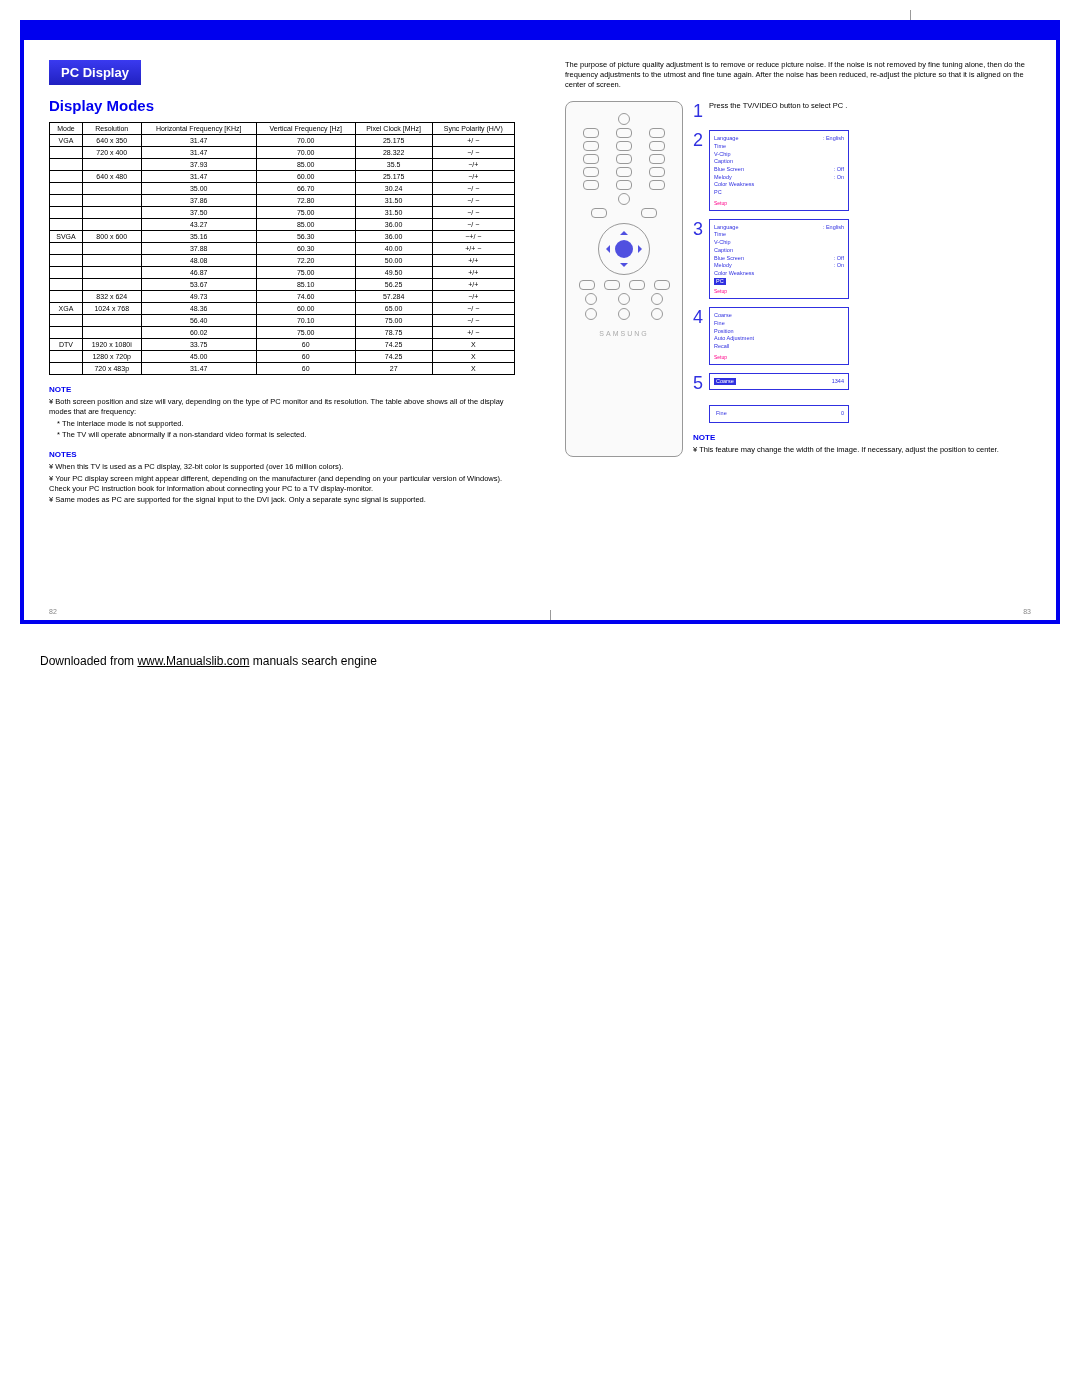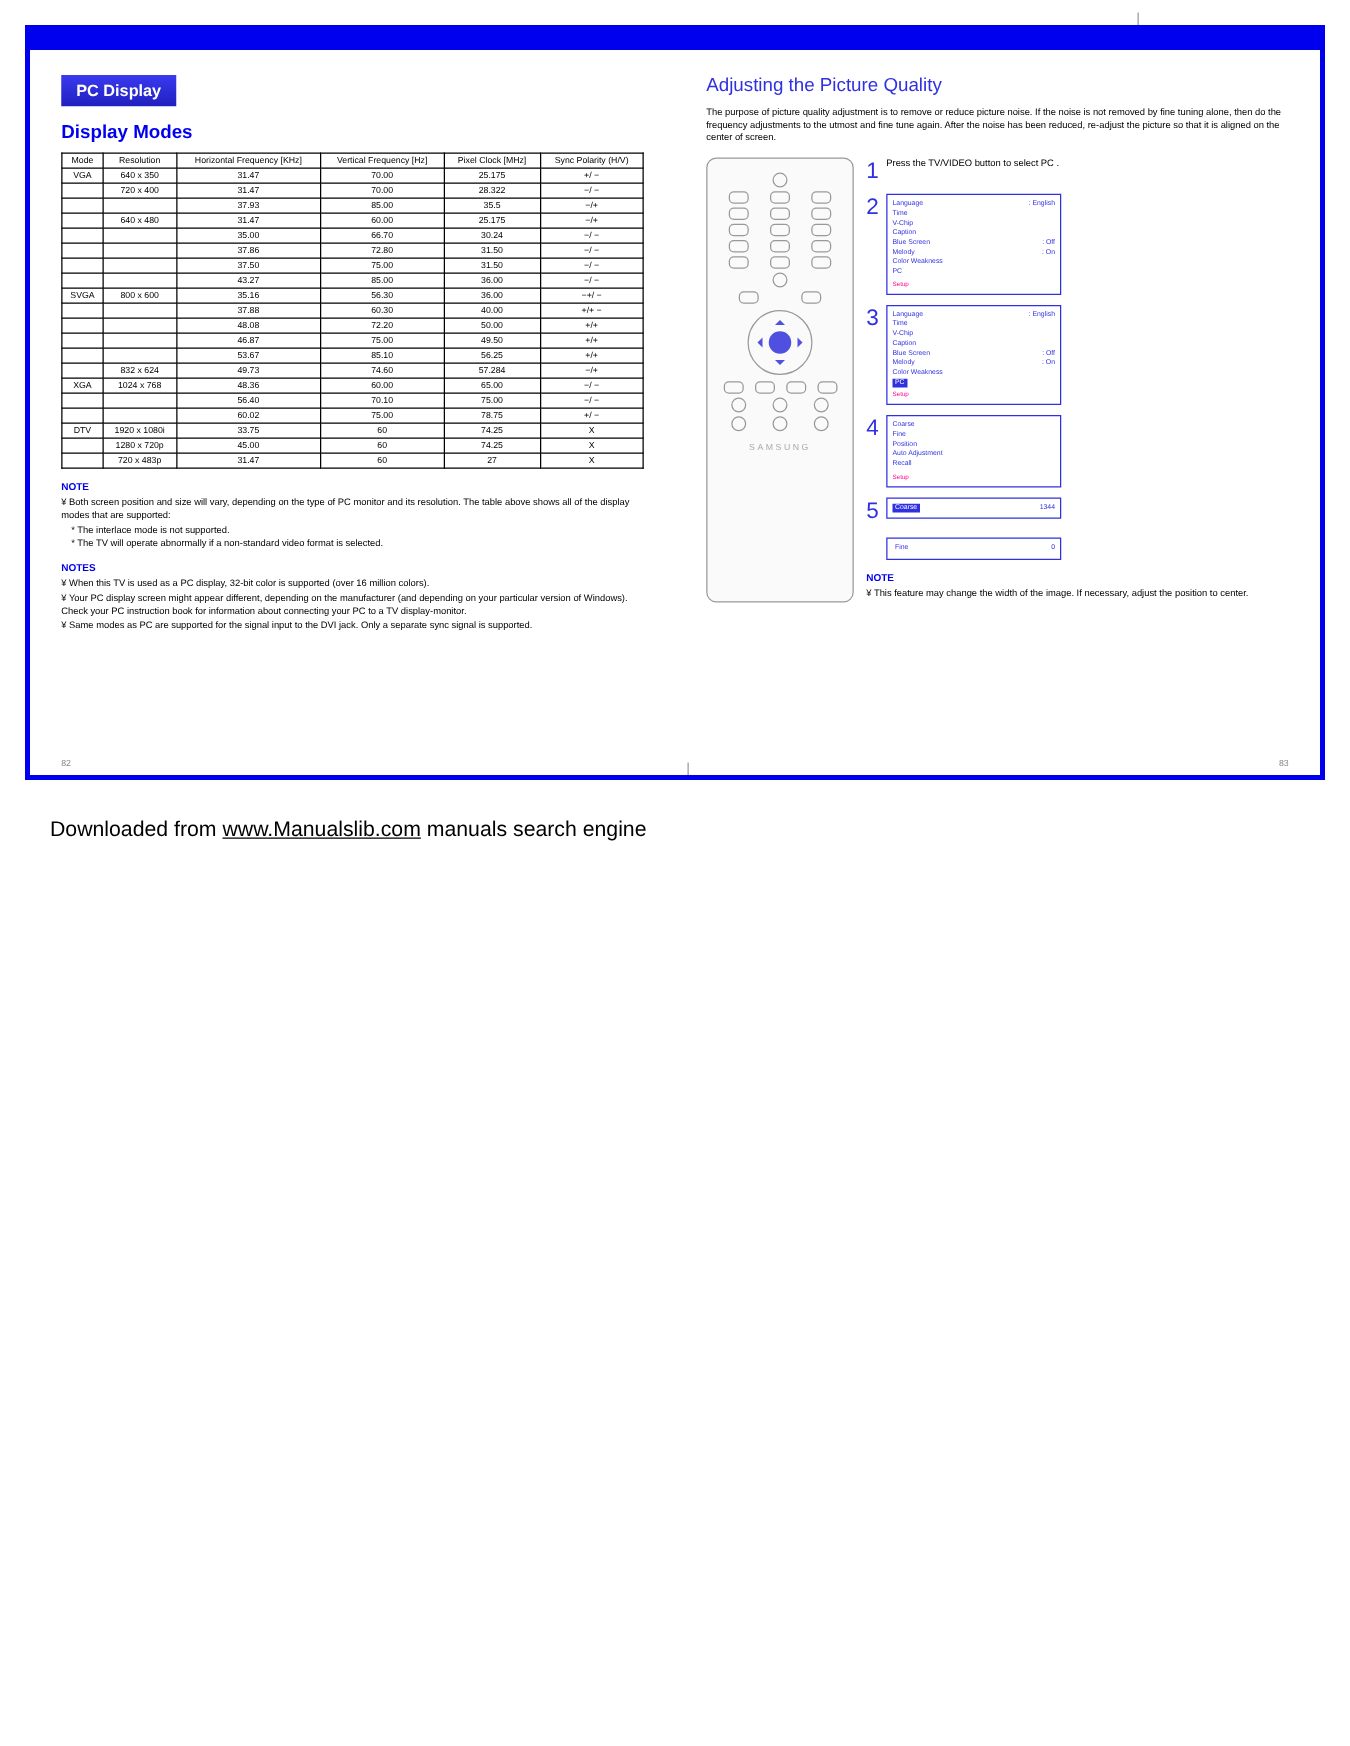--- a/index.html
+++ b/index.html
@@ -43,21 +43,21 @@
 .osd-ft{color:#f08;font-size:5px;margin-top:3px}
 .pgnum{position:absolute;bottom:5px;font-size:7px;color:#888}
 .pgl{left:25px}.pgr{right:25px}
 .cross{position:absolute;width:20px;height:20px}
 .cross::before,.cross::after{content:"";position:absolute;background:#999}
 .cross::before{width:20px;height:1px;top:10px}
 .cross::after{width:1px;height:20px;left:10px}
 .c1{top:10px;right:160px}
 .c2{bottom:-10px;left:50%}
 .c3{top:300px;right:-20px}
-.foot{font-size:17px;padding:30px 20px}
+.foot{font-size:12px;padding:30px 20px}
 .foot a{color:#000}
 </style>
 </head>
 <body>
 
 <div class="wrap">
 <div class="cross c1"></div>
 
 <div class="crop">
 <div class="spread">
@@ -235,34 +235,33 @@
                 <td>720 x 483p</td>
                 <td>31.47</td>
                 <td>60</td>
                 <td>27</td>
                 <td>X</td>
               </tr>
             </tbody>
 </table>
 
 <div class="nt">NOTE</div>
-<div class="ntxt bul">Both screen position and size will vary, depending on the type of PC monitor and its resolution. The table above shows all of the display modes that are supported:</div>
+<div class="ntxt bul">Both screen position and size will vary, depending on the type of PC monitor and its resolution. The table above shows all of the display modes that are frequency:</div>
 <div class="ntxt ast indent">The interlace mode is not supported.</div>
 <div class="ntxt ast indent">The TV will operate abnormally if a non-standard video format is selected.</div>
 
 <div class="nt">NOTES</div>
 <div class="ntxt bul">When this TV is used as a PC display, 32-bit color is supported (over 16 million colors).</div>
 <div class="ntxt bul">Your PC display screen might appear different, depending on the manufacturer (and depending on your particular version of Windows). Check your PC instruction book for information about connecting your PC to a TV display-monitor.</div>
 <div class="ntxt bul">Same modes as PC are supported for the signal input to the DVI jack. Only a separate sync signal is supported.</div>
 
 <div class="pgnum pgl">82</div>
 </div>
 
 <div class="pg">
-<div class="h2">Adjusting the Picture Quality</div>
 <div class="intro">The purpose of picture quality adjustment is to remove or reduce picture noise. If the noise is not removed by fine tuning alone, then do the frequency adjustments to the utmost and fine tune again. After the noise has been reduced, re-adjust the picture so that it is aligned on the center of screen.</div>
 
 <div class="steps">
 <div class="remote">
 <div class="rbtn">
                 <span class="circ"></span>
               </div>
 <div class="rbtn">
                 <span class="ov"></span>
                 <span class="ov"></span>

